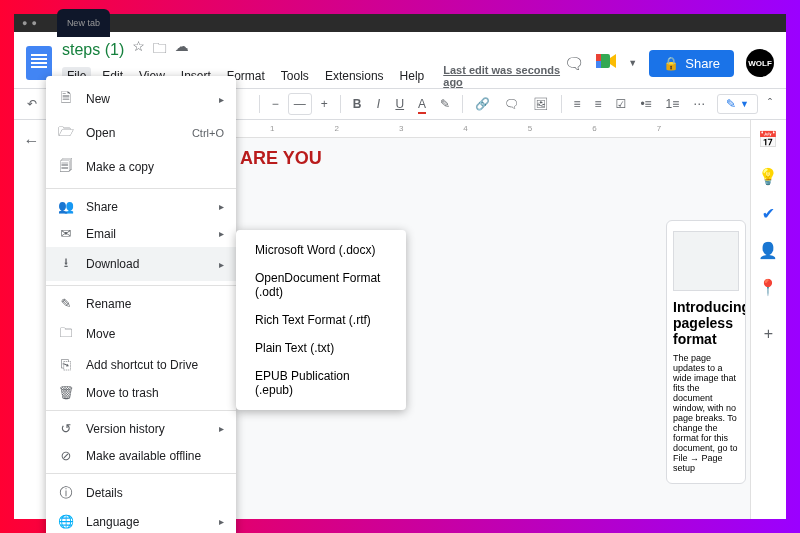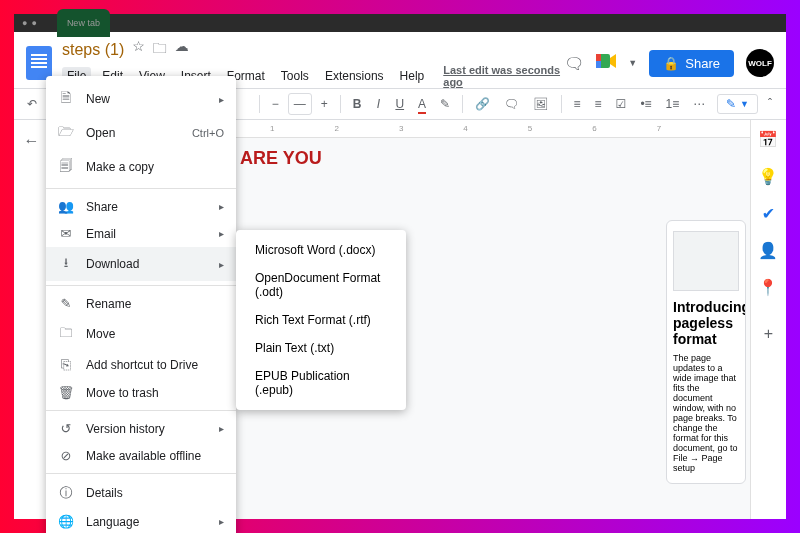--- a/index.html
+++ b/index.html
@@ -1,25 +1,25 @@
 <!DOCTYPE html>
 <html><head>
 <meta charset="utf-8">
 <style>
 * { margin:0; padding:0; box-sizing:border-box; font-family:Arial,sans-serif; }
 body { width:800px; height:533px; overflow:hidden; background:linear-gradient(90deg,#ff0033,#9b00ff); }
 .frame { position:absolute; top:14px; left:14px; right:14px; bottom:14px; background:#fff; display:flex; flex-direction:column; }
 .browser-bar { height:18px; background:#2b2b2b; display:flex; align-items:center; padding:0 8px; color:#999; font-size:9px; }
-.tab-chip { background:#14532d; padding:9px 10px; border-radius:6px 6px 0 0; margin-left:20px; }
+.tab-chip { background:#0f172a; padding:9px 10px; border-radius:6px 6px 0 0; margin-left:20px; }
 .header { display:flex; align-items:center; padding:6px 12px 0 12px; }
 .doc-icon { width:26px; height:34px; background:#4285f4; border-radius:3px; position:relative; margin-right:10px; flex-shrink:0; }
 .doc-icon::after { content:""; position:absolute; left:5px; right:5px; top:8px; height:2px; background:#fff; box-shadow:0 4px 0 #fff,0 8px 0 #fff,0 12px 0 #fff; }
 .title-area { flex:1; }
 .title-row { display:flex; align-items:center; gap:8px; }
-.doc-title { font-size:16px; color:#a16207; }
+.doc-title { font-size:16px; color:#15803d; }
 .title-icons { display:flex; gap:8px; color:#5f6368; font-size:14px; }
 .menu-row { display:flex; gap:6px; font-size:12px; color:#202124; margin-top:2px; align-items:center; }
 .menu-item { padding:2px 5px; border-radius:3px; cursor:pointer; }
 .menu-item.active { background:#e8eaed; }
 .last-edit { color:#5f6368; text-decoration:underline; margin-left:8px; font-size:11px;font-weight:bold; }
 .header-right { display:flex; align-items:center; gap:12px; }
 .comment-icon { font-size:16px; color:#5f6368; }
 .share-btn { background:#1a73e8; color:#fff; padding:6px 14px; border-radius:4px; font-size:13px; display:flex; align-items:center; gap:6px; cursor:pointer; }
 .avatar { width:28px; height:28px; border-radius:50%; background:#000; color:#fff; font-size:8px; display:flex; align-items:center; justify-content:center; font-weight:bold; }
 .toolbar { height:32px; border-top:1px solid #dadce0; border-bottom:1px solid #dadce0; display:flex; align-items:center; padding:0 8px; gap:4px; color:#5f6368; font-size:12px; }

